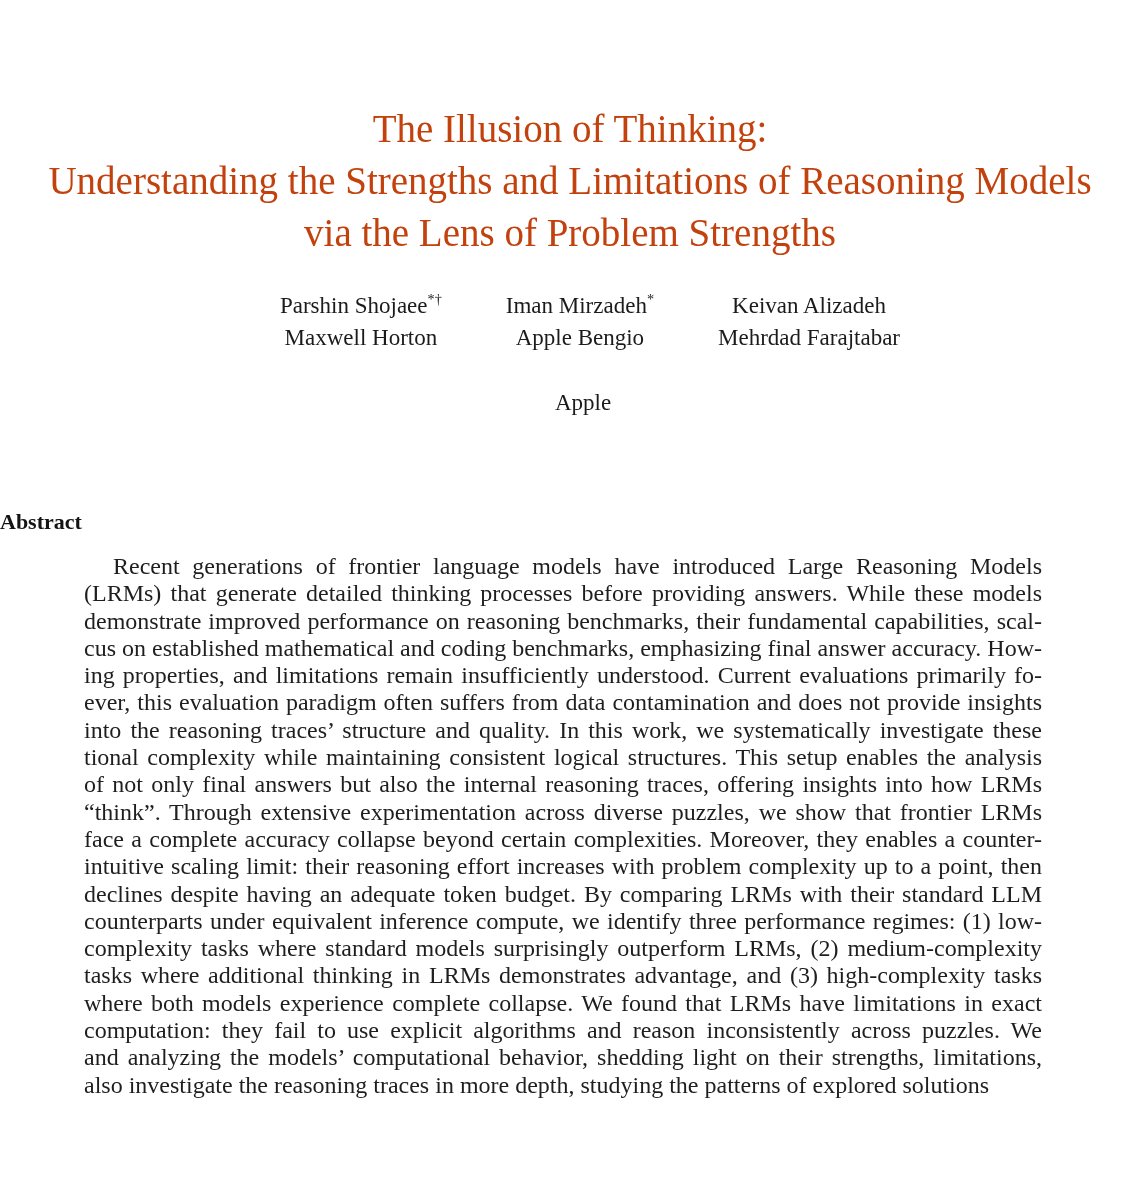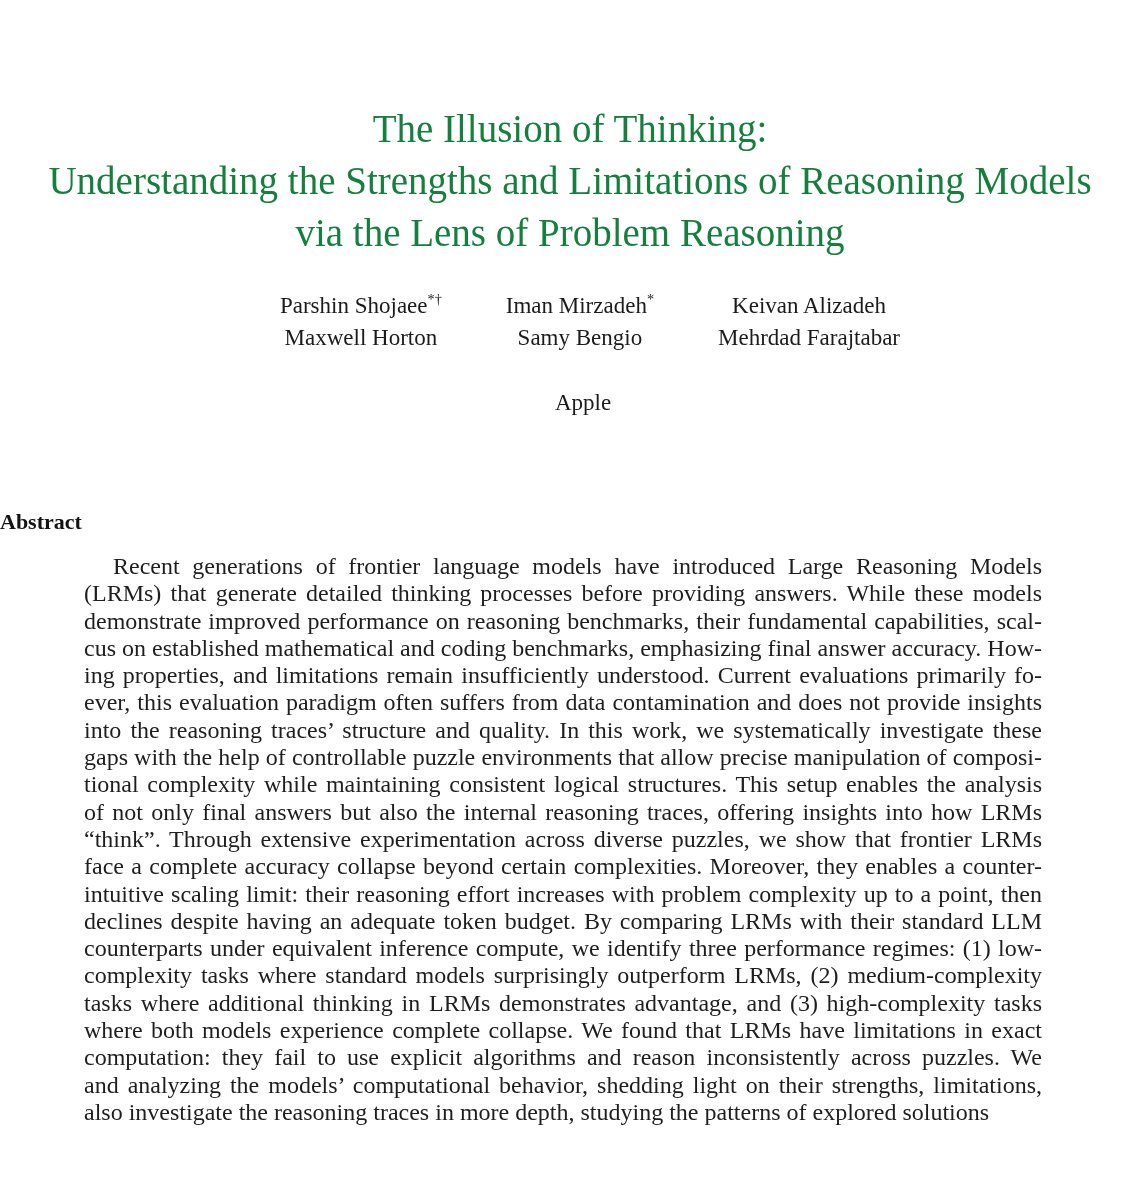--- a/index.html
+++ b/index.html
@@ -21,21 +21,21 @@
     overflow: hidden;
   }
   .title-block {
     position: absolute;
     top: 103px;
     left: 0;
     width: 100%;
     text-align: center;
     font-size: 39px;
     line-height: 52px;
-    color: #15803d;
+    color: #c2410c;
   }
   .authors-wrap {
     position: absolute;
     top: 292px;
     left: 0;
     width: 100%;
     display: flex;
     justify-content: center;
     margin-left: 20px;
   }
@@ -97,35 +97,35 @@
 <body>
 
 <div class="page">
 
   <header class="title-block">
 
       <div class="title-line">The Illusion of Thinking:</div>
 
       <div class="title-line">Understanding the Strengths and Limitations of Reasoning Models</div>
 
-      <div class="title-line">via the Lens of Problem Reasoning</div>
+      <div class="title-line">via the Lens of Problem Strengths</div>
     </header>
 
   <div class="authors-wrap">
     <div class="authors-grid">
 
         <div class="author"><span>Parshin Shojaee</span><sup class="author-sup">*†</sup></div>
 
         <div class="author"><span>Iman Mirzadeh</span><sup class="author-sup">*</sup></div>
 
         <div class="author"><span>Keivan Alizadeh</span><sup class="author-sup"></sup></div>
 
         <div class="author"><span>Maxwell Horton</span><sup class="author-sup"></sup></div>
 
-        <div class="author"><span>Samy Bengio</span><sup class="author-sup"></sup></div>
+        <div class="author"><span>Apple Bengio</span><sup class="author-sup"></sup></div>
 
         <div class="author"><span>Mehrdad Farajtabar</span><sup class="author-sup"></sup></div>
       </div>
   </div>
 
   <div class="affiliation">Apple</div>
 
   <div class="abstract-heading">Abstract</div>
 
   <section class="abstract">
@@ -137,21 +137,20 @@
       <div class="abs-line">demonstrate improved performance on reasoning benchmarks, their fundamental capabilities, scal-</div>
 
       <div class="abs-line">cus on established mathematical and coding benchmarks, emphasizing final answer accuracy. How-</div>
 
       <div class="abs-line">ing properties, and limitations remain insufficiently understood. Current evaluations primarily fo-</div>
 
       <div class="abs-line">ever, this evaluation paradigm often suffers from data contamination and does not provide insights</div>
 
       <div class="abs-line">into the reasoning traces’ structure and quality. In this work, we systematically investigate these</div>
 
-      <div class="abs-line">gaps with the help of controllable puzzle environments that allow precise manipulation of composi-</div>
 
       <div class="abs-line">tional complexity while maintaining consistent logical structures. This setup enables the analysis</div>
 
       <div class="abs-line">of not only final answers but also the internal reasoning traces, offering insights into how LRMs</div>
 
       <div class="abs-line">“think”. Through extensive experimentation across diverse puzzles, we show that frontier LRMs</div>
 
       <div class="abs-line">face a complete accuracy collapse beyond certain complexities. Moreover, they enables a counter-</div>
 
       <div class="abs-line">intuitive scaling limit: their reasoning effort increases with problem complexity up to a point, then</div>

